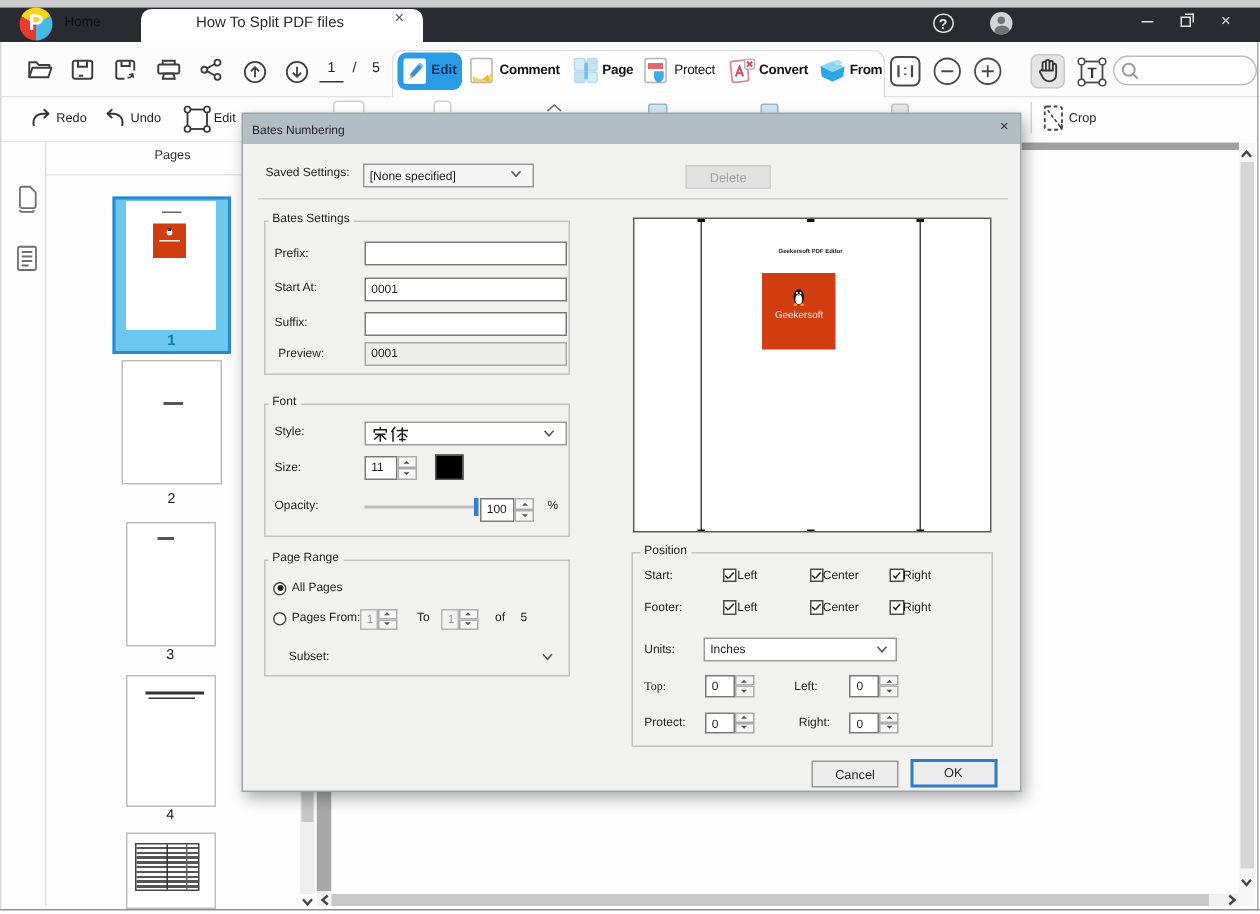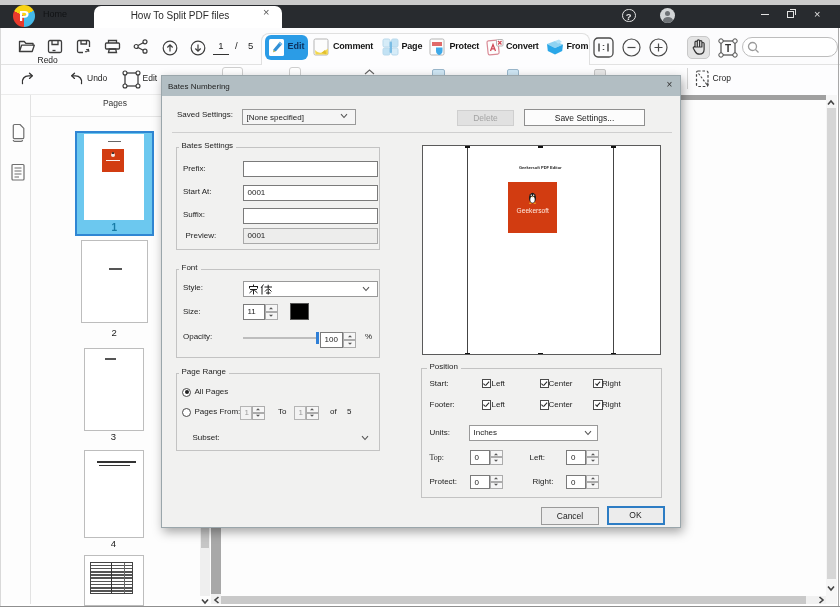--- a/index.html
+++ b/index.html
@@ -121,21 +121,21 @@
   </svg>
 </div>
 <div class="abs" style="left:401.5px;top:40.5px;font-size:9px;font-weight:bold;color:#141414;letter-spacing:-0.2px;">Page</div>
 <div class="abs" id="protecticon" style="left:429px;top:38px;">
   <svg width="17" height="18">
     <rect x="1" y="1" width="14" height="16" rx="1.5" fill="#fdfdfd" stroke="#b5b5b5" stroke-width="1"></rect>
     <rect x="3" y="4" width="10" height="4" fill="#e06a6a"></rect>
     <path d="M7 9.5 L13.5 9.5 L13.5 13 C13.5 15.5 11.5 16.8 10.2 17 C8.9 16.8 7 15.5 7 13 Z" fill="#3fa9e8"></path>
   </svg>
 </div>
-<div class="abs" style="left:449.5px;top:40.5px;font-size:9px;font-weight:bold;color:#141414;letter-spacing:-0.2px;">Protect</div>
+<div class="abs" style="left:449.5px;top:40.5px;font-size:9px;font-weight:normal;color:#141414;letter-spacing:-0.2px;">Protect</div>
 <div class="abs" id="converticon" style="left:486px;top:38px;">
   <svg width="18" height="18">
     <rect x="1.5" y="2.5" width="11" height="14" rx="1.5" fill="#fdfdfd" stroke="#d98a95" stroke-width="1.2" transform="rotate(-6 7 9)"></rect>
     <path d="M4.5 13 L7 6.5 L9.5 13 M5.5 10.8 H8.7" fill="none" stroke="#d04a57" stroke-width="1.3"></path>
     <rect x="10.5" y="1.5" width="6.5" height="6.5" rx="1" fill="#fff" stroke="#b5b5b5" stroke-width="1"></rect>
     <path d="M12 3 L15.5 6.5 M15.5 3 L12 6.5" stroke="#d04a57" stroke-width="1.2"></path>
   </svg>
 </div>
 <div class="abs" style="left:506px;top:40.5px;font-size:9px;font-weight:bold;color:#141414;letter-spacing:-0.2px;">Convert</div>
 <div class="abs" id="toolicon" style="left:545px;top:37px;">
@@ -203,21 +203,21 @@
   </svg>
   <div class="abs" style="left:221.7px;top:2px;width:21px;height:12px;border:1px solid #cfcfcf;border-radius:3px;background:#fff;"></div>
   <div class="abs" style="left:288.5px;top:2px;width:12px;height:12px;border:1px solid #cfcfcf;border-radius:3px;background:#fff;"></div>
   <svg class="abs" style="left:364px;top:4px;" width="11" height="6">
       <polyline points="1,5 5.5,1 10,5" fill="none" stroke="#666" stroke-width="1.1"></polyline>
     </svg>
   <div class="abs" style="left:431.5px;top:4px;width:13.5px;height:8px;background:#cfe7f5;border:1px solid #9ab8cc;border-radius:2px 2px 0 0;"></div>
   <div class="abs" style="left:506.5px;top:4px;width:12px;height:8px;background:#cfe7f5;border:1px solid #9ab8cc;border-radius:2px 2px 0 0;"></div>
   <div class="abs" style="left:594px;top:4px;width:12px;height:8px;background:#e8e8e8;border:1px solid #c5c5c5;border-radius:2px 2px 0 0;"></div>
 </div>
-<div class="abs" style="left:37.5px;top:55px;font-size:8.5px;color:#1c1c1c;">Redo</div>
+<div class="abs" style="left:37.5px;top:73px;font-size:8.5px;color:#1c1c1c;">Redo</div>
 <div class="abs" style="left:87px;top:73px;font-size:8.5px;color:#1c1c1c;">Undo</div>
 <div class="abs" style="left:142.5px;top:73px;font-size:8.5px;color:#1c1c1c;">Edit</div>
 <div class="abs" style="left:686.5px;top:68px;width:1px;height:21px;background:#d5d5d5;"></div>
 <div class="abs" id="cropicon" style="left:695px;top:69px;">
   <svg width="16" height="20" fill="none" stroke="#444">
     <rect x="1.5" y="2" width="11.5" height="15.5" rx="1.5" stroke-width="1.2" stroke-dasharray="2.6 1.8"></rect>
     <path d="M3.5 4.5 L11.5 15 M11.5 15 L13 17 L12.8 14.2 Z" stroke-width="1.1" stroke-dasharray="2.2 1.6"></path>
   </svg>
 </div>
 <div class="abs" style="left:712.5px;top:73px;font-size:8.5px;color:#1c1c1c;text-align:right;">Crop</div>
@@ -315,21 +315,20 @@
   <div class="abs" style="left:0;top:0;width:100%;height:20px;background:#b2bec3;"></div>
   <div class="abs" style="left:6.5px;top:6px;font-size:8px;color:#1f1f1f;">Bates Numbering</div>
   <div class="abs" style="left:505px;top:3.5px;font-size:10px;color:#333;">×</div>
 
   <div class="abs lbl" style="left:15.5px;top:34.5px;">Saved Settings:</div>
   <div class="abs tb" style="left:80px;top:33px;width:114.5px;height:16.5px;background:#f5f5f5;border-color:#999;line-height:15px;">[None specified]</div>
   <svg class="abs" style="left:178px;top:37.5px;" width="8" height="6">
       <polyline points="1,1.2 4,4.5 7,1.2" fill="none" stroke="#555" stroke-width="1.1"></polyline>
     </svg>
   <div class="abs" style="left:295.5px;top:34.5px;width:57px;height:16px;background:#e1e1e1;border:1px solid #cfcfcf;font-size:8.5px;color:#a3a3a3;text-align:center;line-height:15px;">Delete</div>
-  <div class="abs" style="left:362.5px;top:33.5px;width:121px;height:17px;background:#fcfcfc;border:1px solid #8f8f8f;font-size:8.5px;color:#1c1c1c;text-align:center;line-height:16px;">Save Settings...</div>
   <div class="abs" style="left:10px;top:56px;width:500px;height:1px;background:#cfcfcf;"></div>
 
   <div class="abs gb" style="left:14.5px;top:71.5px;width:204px;height:103px;"></div>
   <div class="leg" style="left:17px;top:65.5px;">Bates Settings</div>
   <div class="abs lbl" style="left:21.5px;top:88.5px;">Prefix:</div>
   <div class="abs tb" style="left:81px;top:85.5px;width:135.5px;height:16px;"></div>
   <div class="abs lbl" style="left:21.5px;top:111.5px;">Start At:</div>
   <div class="abs tb" style="left:81px;top:109px;width:135.5px;height:16px;">0001</div>
   <div class="abs lbl" style="left:21.5px;top:134.5px;">Suffix:</div>
   <div class="abs tb" style="left:81px;top:132px;width:135.5px;height:16px;"></div>

